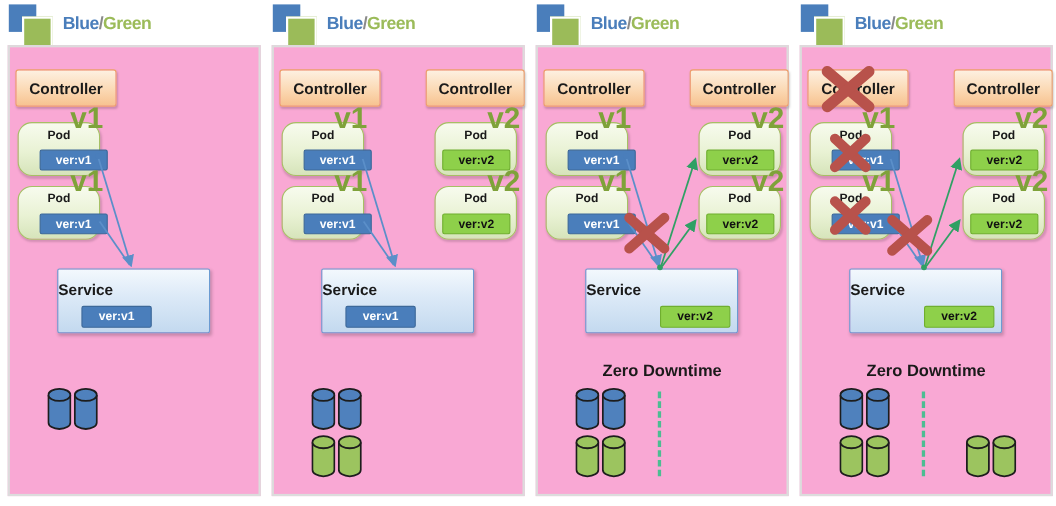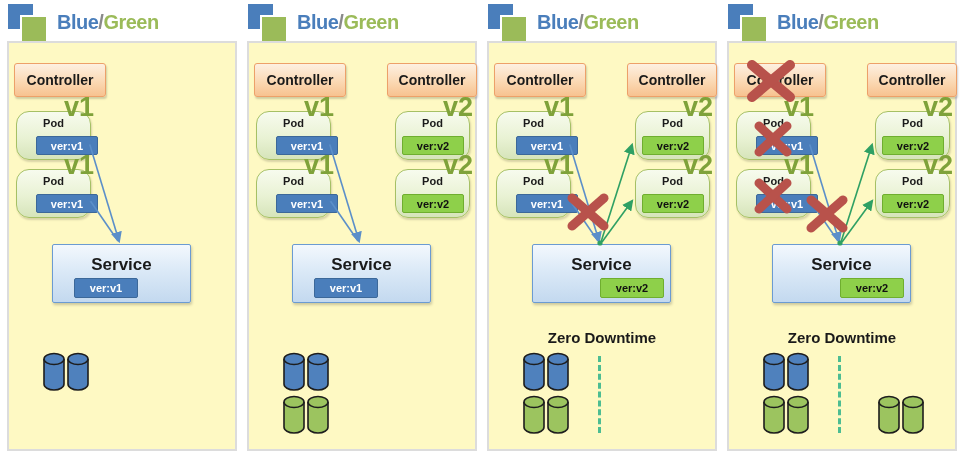--- a/index.html
+++ b/index.html
@@ -4,26 +4,26 @@
 <style>
   html,body{margin:0;padding:0;background:#ffffff;}
   .page{position:relative;width:960px;height:460px;background:#ffffff;overflow:hidden;
         font-family:"Liberation Sans","DejaVu Sans",sans-serif;color:#1a1a1a;}
 
   
   .hdr{position:absolute;top:2px;height:40px;width:230px;display:flex;align-items:center;}
   .logo{position:relative;width:42px;height:40px;flex:0 0 42px;}
   .logo .sq-b{position:absolute;left:1px;top:2px;width:25px;height:25px;background:#4a7ebb;}
   .logo .sq-g{position:absolute;left:13px;top:13px;width:24px;height:24px;background:#9bbb59;border:2px solid #ffffff;}
-  .brand{font-size:20px;font-weight:700;letter-spacing:-0.5px;margin-left:8px;white-space:nowrap;}
+  .brand{font-size:16px;font-weight:700;letter-spacing:-0.5px;margin-left:8px;white-space:nowrap;}
   .brand .b{color:#4a7ebb;} .brand .s{color:#8a8a8a;} .brand .g{color:#9bbb59;}
 
   
   .panel{position:absolute;top:41px;width:230px;height:410px;box-sizing:border-box;
-         background:#fef9c3;border:2px solid #dcdcdc;}
+         background:#f9a8d4;border:2px solid #dcdcdc;}
 
   
   .ctrl{position:absolute;height:32px;border:1px solid #eda069;border-radius:3px;
         background:linear-gradient(180deg,#fdf0e1,#fbd9b4 55%,#f7c290);
         box-shadow:1px 2px 2px rgba(0,0,0,.18);
         display:flex;align-items:center;justify-content:center;
         font-size:14px;font-weight:700;z-index:2;}
   .pod{position:absolute;width:73px;height:47px;border:1px solid #a6c065;border-radius:13px;
        background:linear-gradient(180deg,#f7fbee,#e9f2d4 55%,#d6e4ba);
        box-shadow:1px 2px 2px rgba(0,0,0,.15);z-index:2;}
@@ -31,21 +31,21 @@
   .badge{position:absolute;left:6px;top:24px;width:60px;height:17px;border-radius:2px;
          display:flex;align-items:center;justify-content:center;
          font-size:11px;font-weight:700;}
   .badge.blue{background:#4a7ebb;border:1px solid #3c6899;color:#ffffff;margin-left:13px;}
   .badge.green{background:#8ed04a;border:1px solid #6fae2f;color:#111111;}
   .vtag{position:absolute;right:-4px;top:-18px;font-size:27px;line-height:1;
         font-weight:800;color:#7fa23a;z-index:3;}
   .svc{position:absolute;left:43px;top:201px;width:137px;height:57px;border:1px solid #6b9bd2;border-radius:2px;
        background:linear-gradient(180deg,#f3f8fd,#dbe9f7 45%,#c3d9ef);
        box-shadow:1px 2px 3px rgba(0,0,0,.2);z-index:2;}
-  .svc-title{text-align:center;font-size:17px;font-weight:700;margin-top:10px;}
+  .svc-title{font-size:14px;font-weight:700;margin-top:10px;}
   .svc .badge{top:auto;bottom:4px;width:62px;height:18px;}
   .svc .badge.left{left:8px;} .svc .badge.right{left:auto;right:6px;}
 
   .zdt{position:absolute;left:0;top:286px;width:100%;text-align:center;
        font-size:15px;font-weight:700;letter-spacing:0px;}
 
   .dbrow{position:absolute;display:flex;gap:2px;z-index:2;}
   .divider{position:absolute;left:109px;top:313px;height:77px;width:0;
            border-left:3px dashed #4cbd92;z-index:2;}
 

